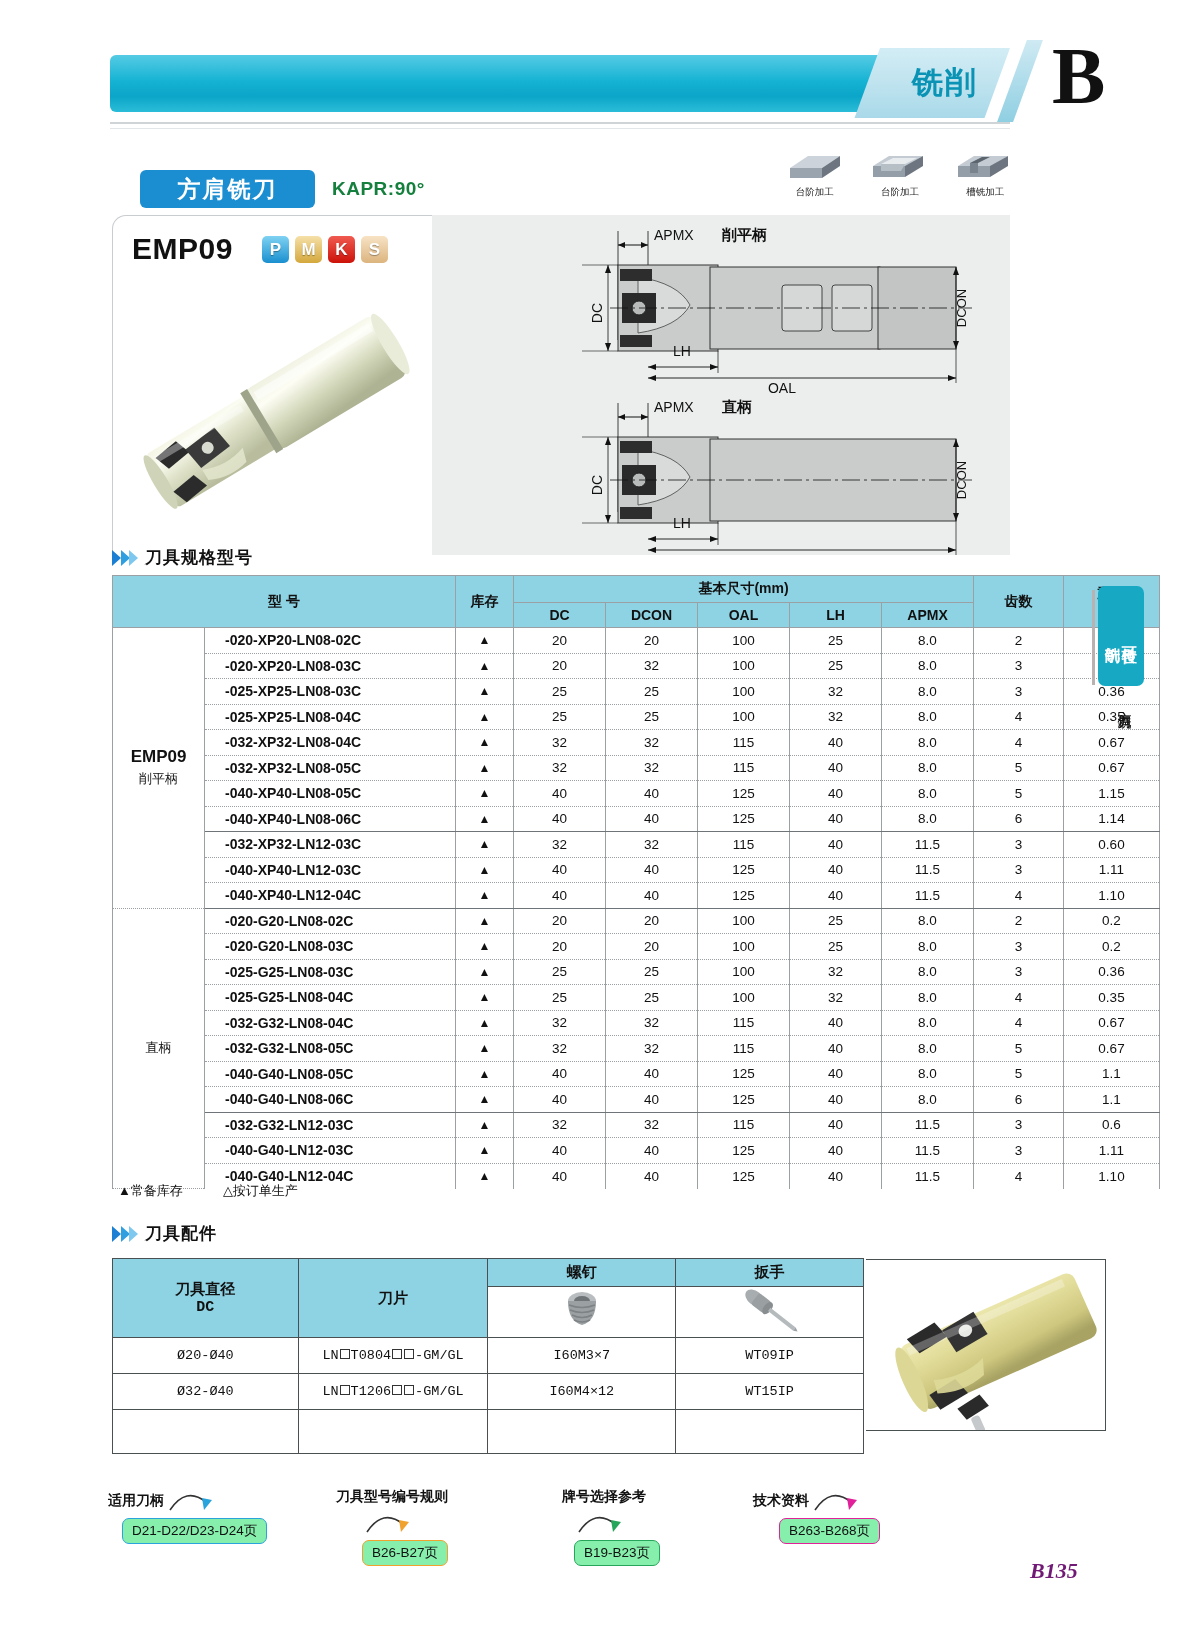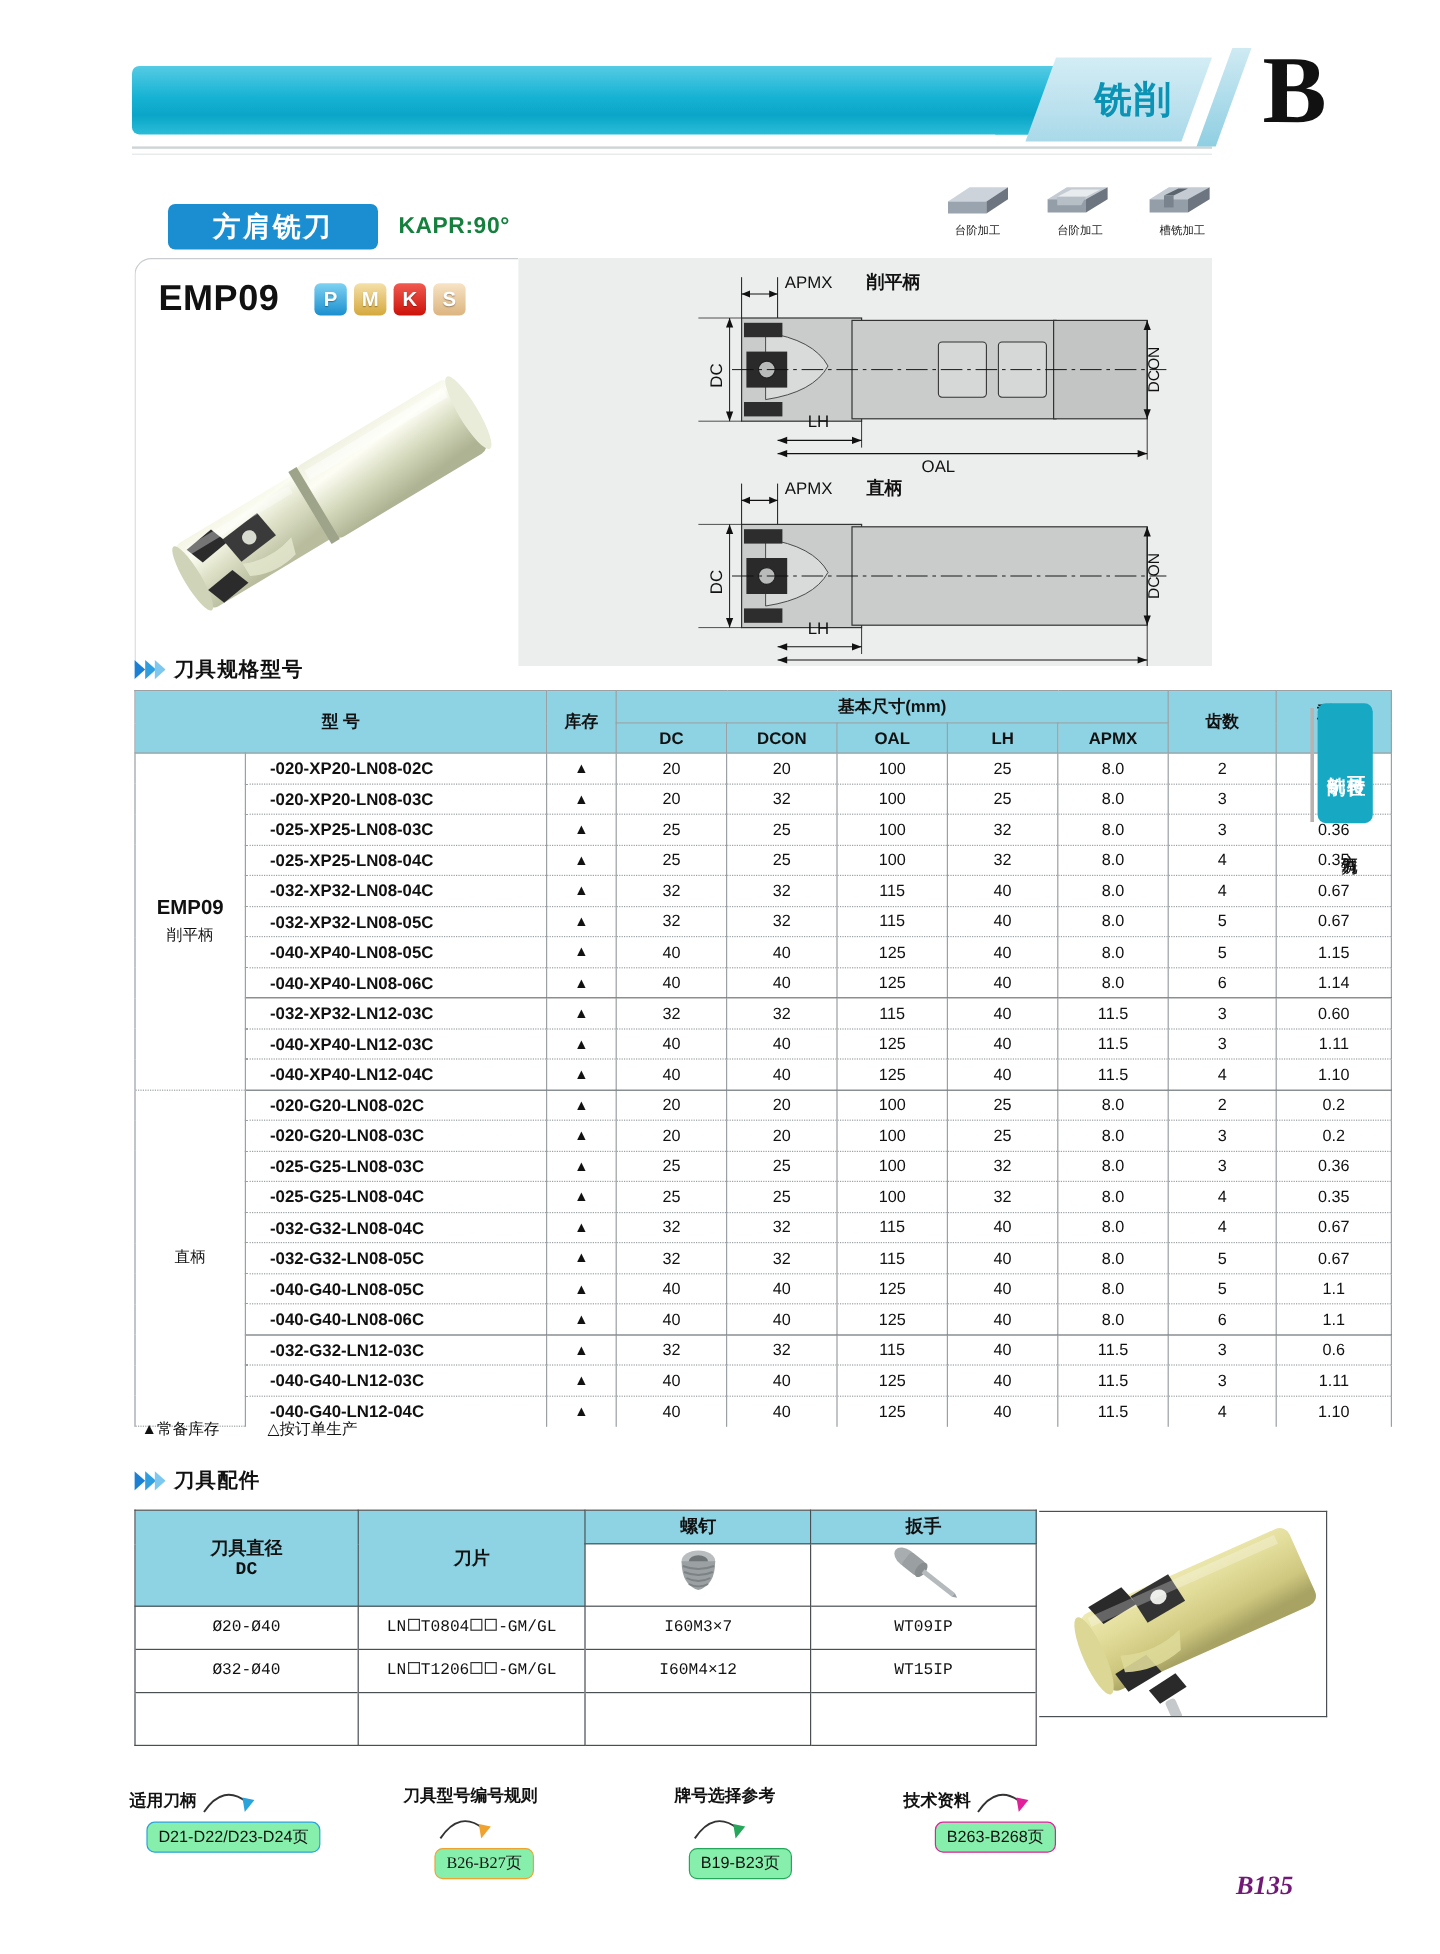--- a/index.html
+++ b/index.html
@@ -766,21 +766,21 @@
           <path d="M2 22 Q18 -2 38 14" stroke="#333" stroke-width="1.6" fill="none"></path>
           <polygon points="34,10 44,12 36,22" fill="#29a3dc"></polygon>
         </svg>
       </div><div class="flink-pill" style="border: 1px solid rgb(41, 163, 220); margin-left: 14px;">D21-D22/D23-D24页</div></div>
     <div class="flink" style="left: 228px; top: 0px;"><div style="display: flex; align-items: center; gap: 4px; flex-direction: column;">
         <span class="flink-label">刀具型号编号规则</span>
         <svg width="54" height="26" viewBox="0 0 54 26">
           <path d="M2 22 Q18 -2 38 14" stroke="#333" stroke-width="1.6" fill="none"></path>
           <polygon points="34,10 44,12 36,22" fill="#f0a22e"></polygon>
         </svg>
-      </div><div class="flink-pill" style="border: 1px solid rgb(240, 162, 46); margin-left: 26px; font-family: Liberation Serif, serif;">B26-B27页</div></div>
+      </div><div class="flink-pill" style="border: 1px solid rgb(240, 162, 46); margin-left: 26px;">B26-B27页</div></div>
     <div class="flink" style="left: 440px; top: 0px;"><div style="display: flex; align-items: center; gap: 4px; flex-direction: column;">
         <span class="flink-label">牌号选择参考</span>
         <svg width="54" height="26" viewBox="0 0 54 26">
           <path d="M2 22 Q18 -2 38 14" stroke="#333" stroke-width="1.6" fill="none"></path>
           <polygon points="34,10 44,12 36,22" fill="#26a65b"></polygon>
         </svg>
       </div><div class="flink-pill" style="border: 1px solid rgb(38, 166, 91); margin-left: 26px;">B19-B23页</div></div>
     <div class="flink" style="left: 645px; top: 0px;"><div style="display: flex; align-items: center; gap: 4px;">
         <span class="flink-label">技术资料</span>
         <svg width="54" height="26" viewBox="0 0 54 26">

